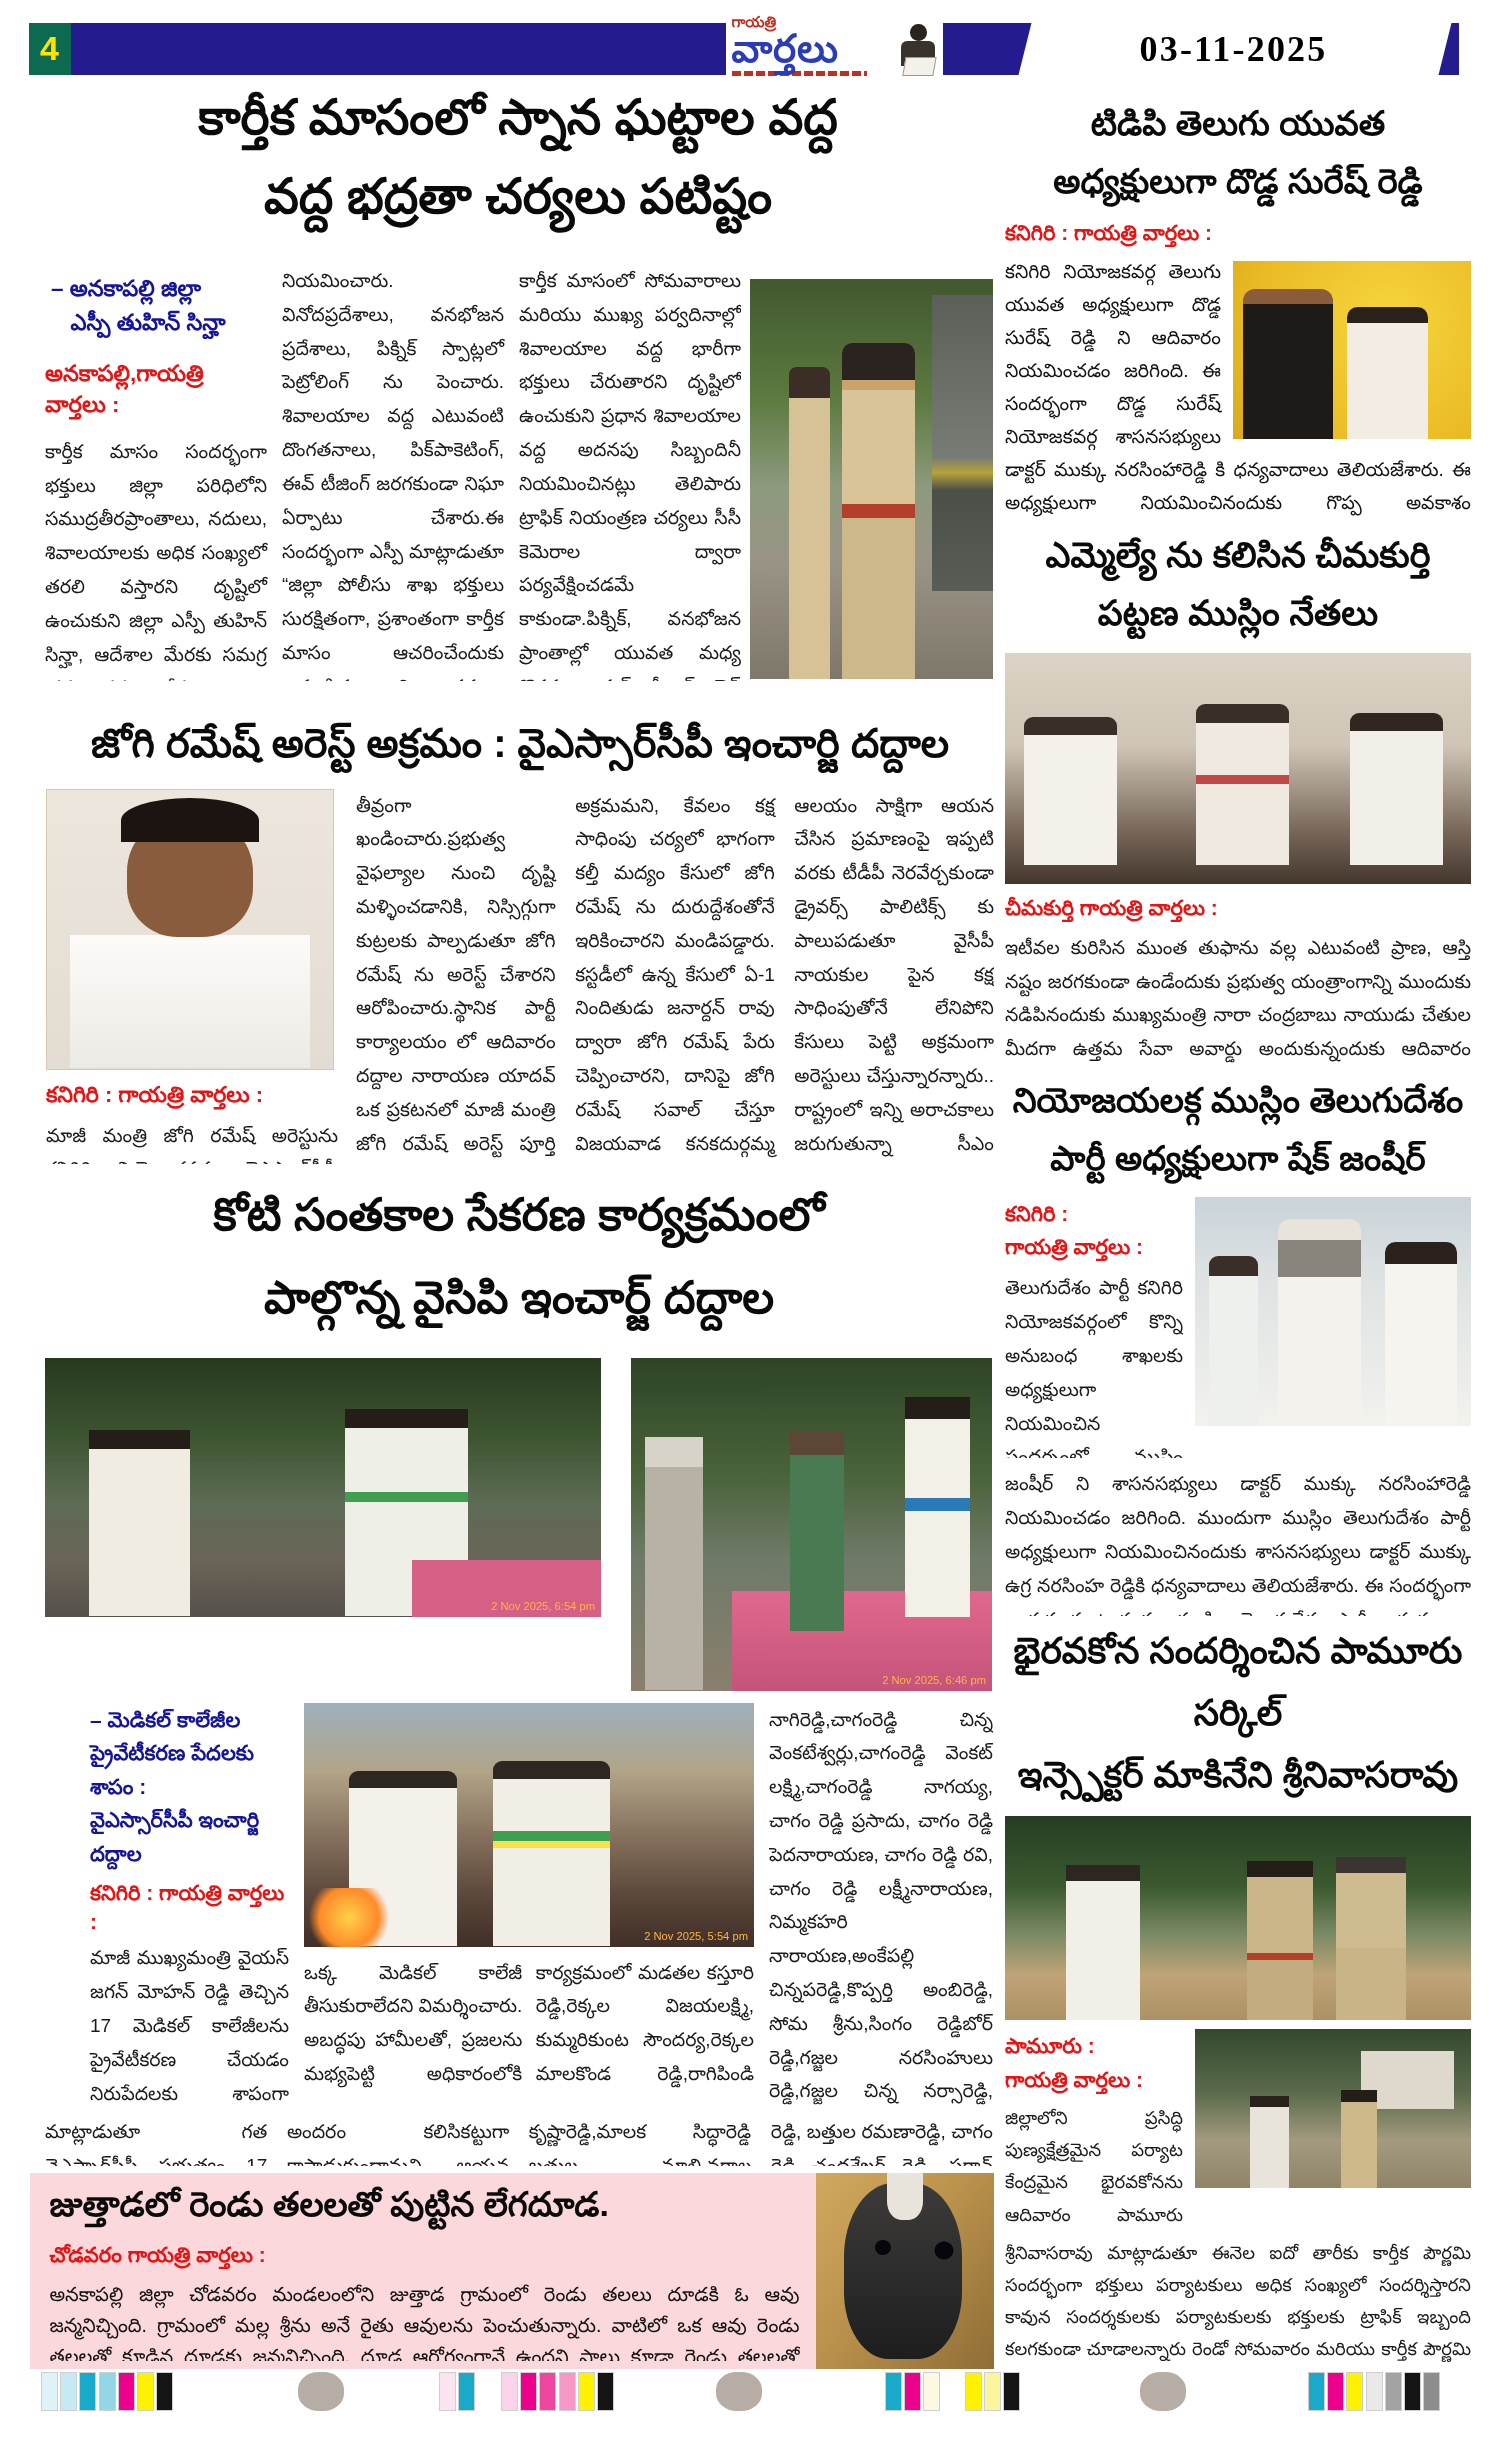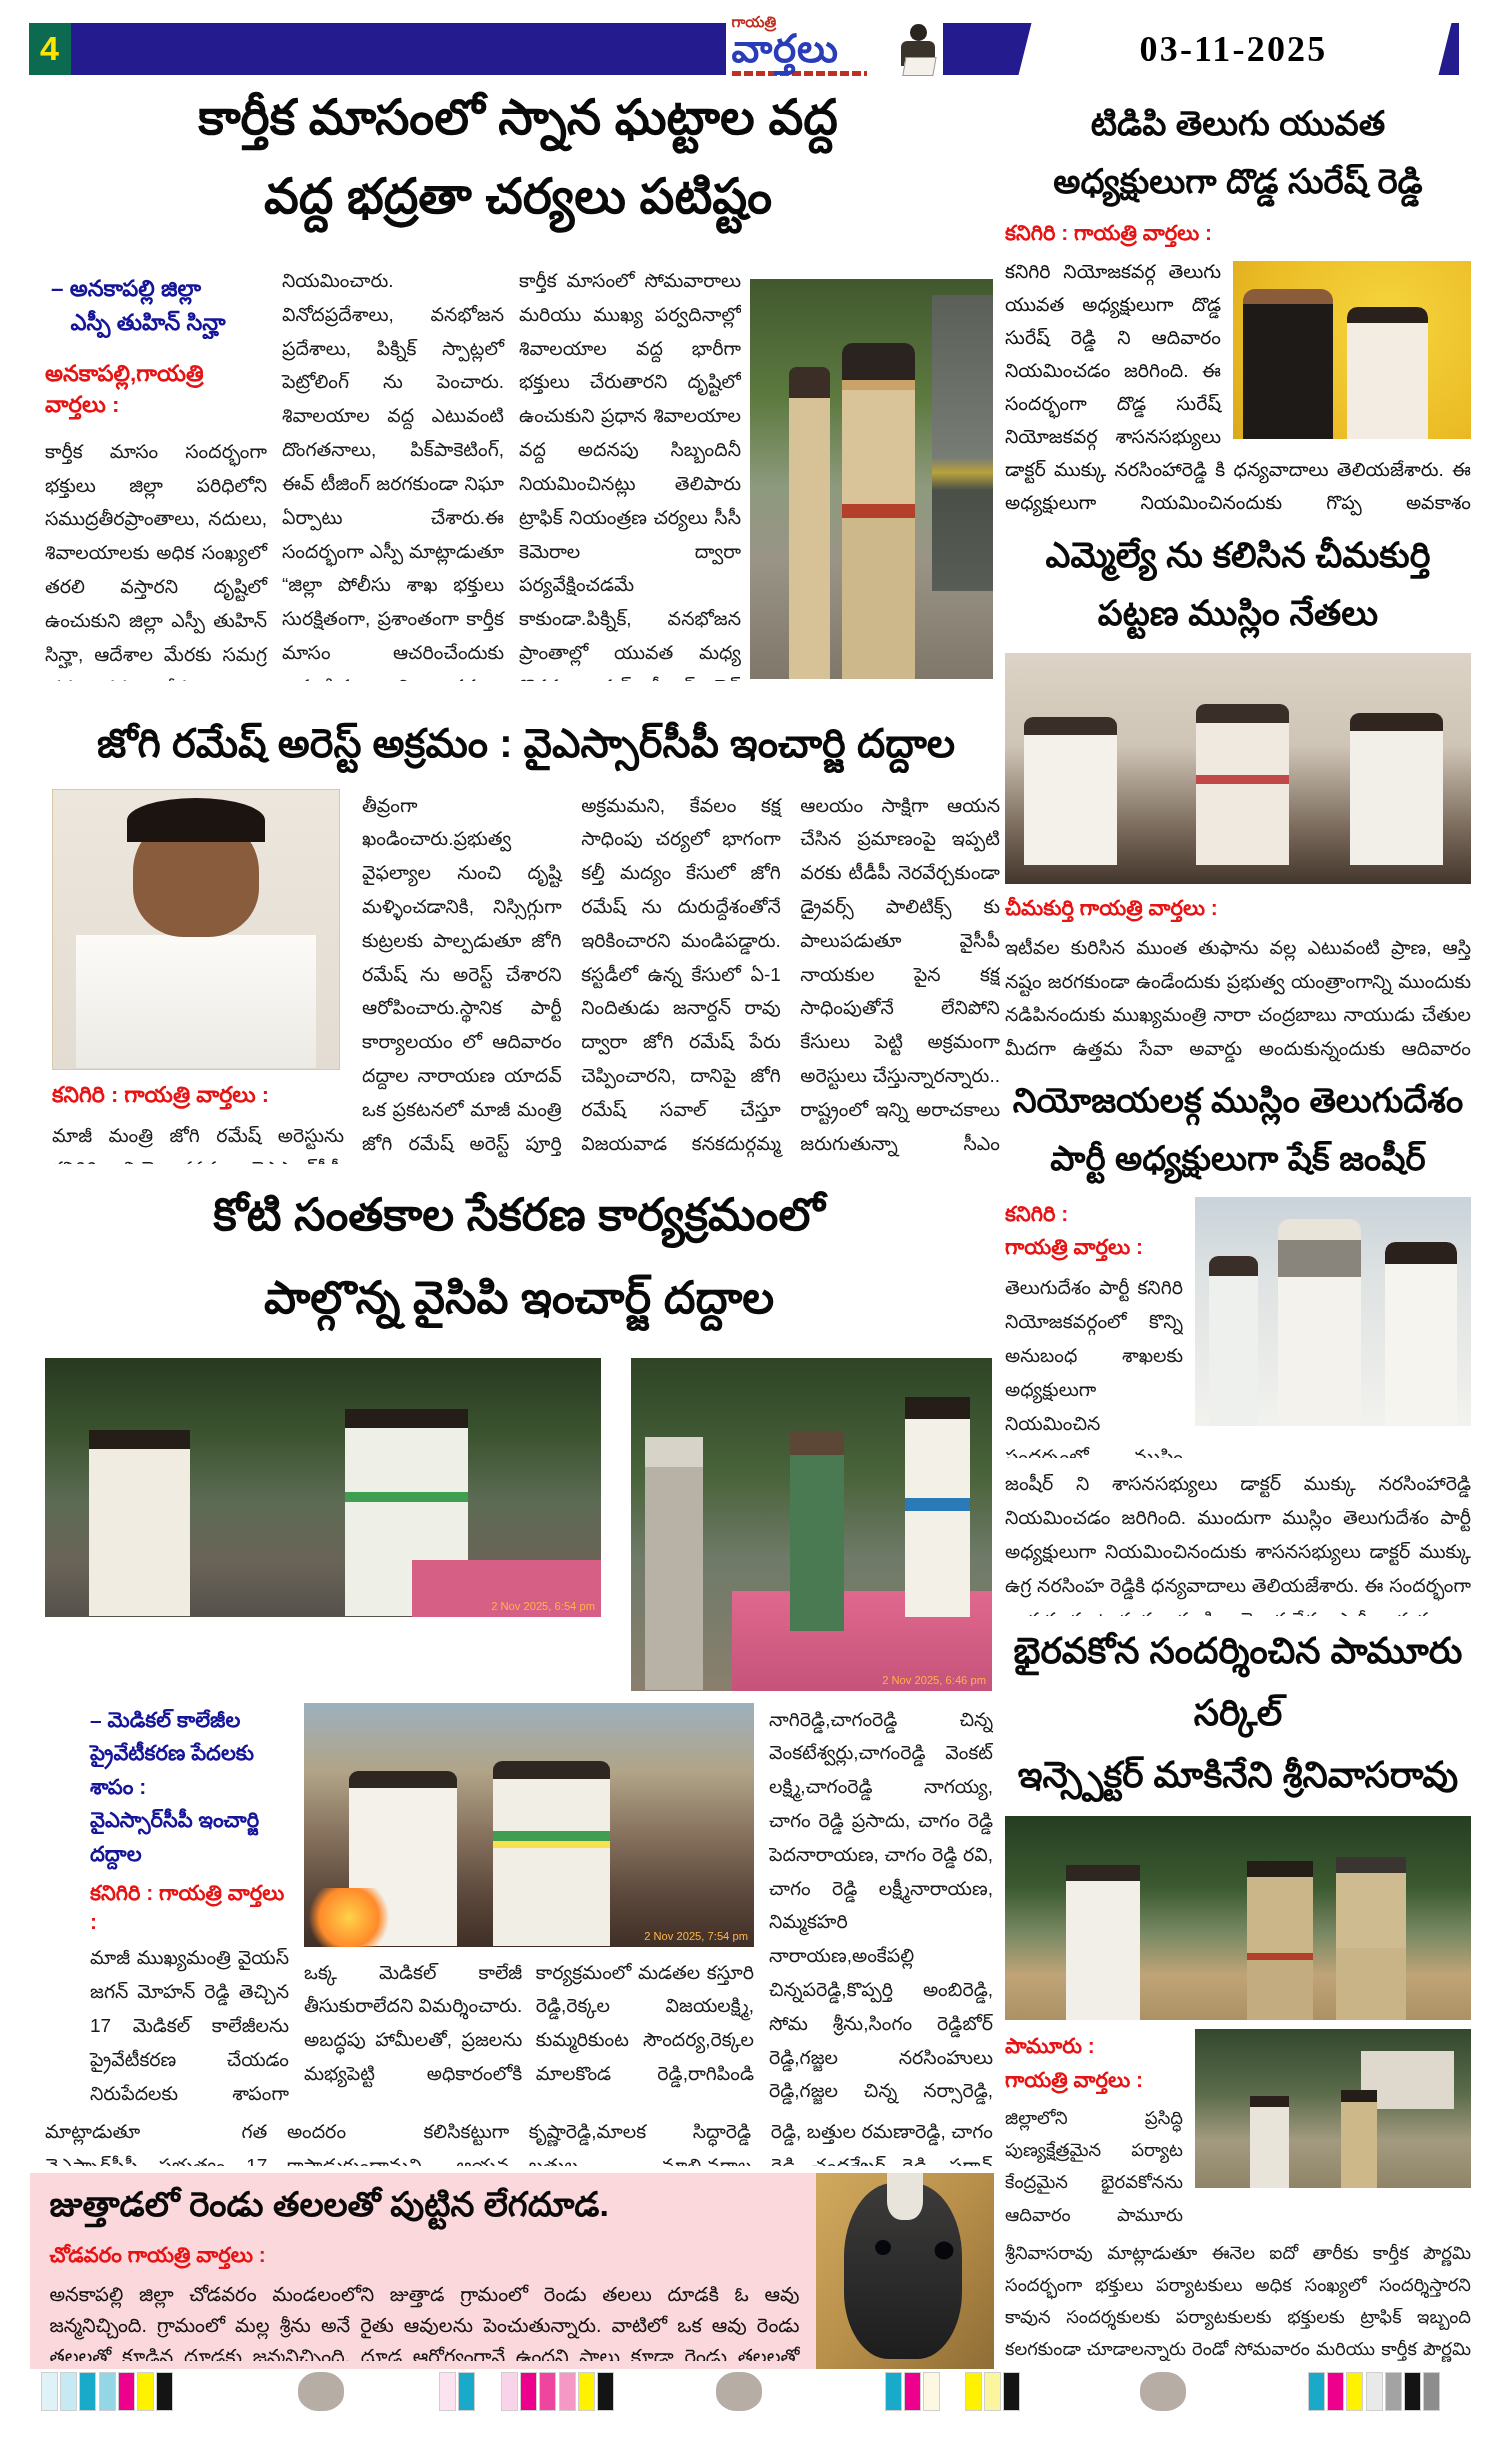--- a/index.html
+++ b/index.html
@@ -111,21 +111,21 @@
   
   .a1-h{position:absolute;left:45px;top:78px;width:946px;}
   .a1-h .l{font-size:49px;line-height:1.62;}
   .a1-cols{position:absolute;left:45px;top:264px;width:696px;height:417px;display:flex;gap:15px;overflow:hidden;}
   .a1-c{flex:1;}
   .a1-sub{font-size:22.5px;line-height:1.55;margin:7.5px 0 19.5px 6px;}
   .a1-by{font-size:22.5px;margin-bottom:12px;}
   .a1-photo{position:absolute;left:750px;top:279px;width:243px;height:400px;}
 
   
-  .c-art{position:absolute;left:52px;top:711px;width:948px;height:457px;overflow:hidden;}
+  .c-art{position:absolute;left:46px;top:711px;width:948px;height:457px;overflow:hidden;}
   .c-h{font-size:40px;line-height:1.6;}
   .c-row{display:flex;gap:18px;margin-top:13.5px;height:375px;overflow:hidden;}
   .c-photoblock{width:292px;flex:0 0 292px;}
   .c-photo{width:286px;height:279px;}
   .c-by{font-size:22px;margin:12px 0 6px 0;}
   .c-flow{flex:1;column-count:3;column-gap:19.5px;}
 
   
   .f-art{position:absolute;left:45px;top:1173px;width:948px;height:993px;overflow:hidden;}
   .f-h .l{font-size:45px;line-height:1.85;}
@@ -277,21 +277,21 @@
           <span style="display:block">వైఎస్సార్‌సీపీ ఇంచార్జి దద్దాల</span>
         </div>
         <div class="f-by byline">కనిగిరి : గాయత్రి వార్తలు  :</div>
         <div class="body-txt">మాజీ ముఖ్యమంత్రి వైయస్ జగన్ మోహన్ రెడ్డి తెచ్చిన 17 మెడికల్ కాలేజీలను ప్రైవేటీకరణ చేయడం నిరుపేదలకు శాపంగా మారనుందని కనిగిరి నియోజకవర్గం వైఎస్సార్‌సీపీ ఇంచార్జి దద్దాల నారాయణ యాదవ్ అన్నారు. కనిగిరి మండలం గురువాజీపేట పంచాయతీలో మండల పార్టీ అధ్యక్షులు, జడ్పీటీసీ మడతల కస్తూరి రెడ్డి ఆధ్వర్యంలో నిర్వహించిన కోటి సంతకాల సేకరణ, రచ్చబండ కార్యక్రమంలో ముఖ్య అతిథిగా ఆయన పాల్గొన్నారు.ఈ సందర్భంగా ఆయన</div>
       </div>
       <div class="f-center">
         <div class="f-cphoto photo p-garland">
           <div class="sa"></div>
           <div class="sb"></div>
           <div class="sc"></div>
-          <span class="stamp">2 Nov 2025, 7:54 pm</span>
+          <span class="stamp">2 Nov 2025, 5:54 pm</span>
         </div>
         <div class="f-two">
           <div class="col body-txt">ఒక్క మెడికల్ కాలేజీ తీసుకురాలేదని విమర్శించారు. అబద్ధపు హామీలతో, ప్రజలను మభ్యపెట్టి అధికారంలోకి వచ్చిన కూటమి ప్రభుత్వం పీపీపీ విధానాన్ని తెరపైకి తెచ్చి మెడికల్ కాలేజీల ప్రైవేటీకరణ చేస్తోందని ఆరోపించారు. మెడికల్ కాలేజీలను</div>
           <div class="col body-txt">కార్యక్రమంలో మడతల కస్తూరి రెడ్డి,రెక్కల విజయలక్ష్మి, కుమ్మరికుంట సౌందర్య,రెక్కల మాలకొండ రెడ్డి,రాగిపిండి మధుసూదన్ రెడ్డి, చాగంరెడ్డి రాజారెడ్డి,ఆవుల భాస్కర్ రెడ్డి,కటికల వెంకటరత్నం,డాక్టర్ ఆవుల</div>
         </div>
       </div>
       <div class="f-names body-txt">నాగిరెడ్డి,చాగంరెడ్డి చిన్న వెంకటేశ్వర్లు,చాగంరెడ్డి వెంకట్ లక్ష్మి,చాగంరెడ్డి నాగయ్య, చాగం రెడ్డి ప్రసాదు, చాగం రెడ్డి పెదనారాయణ, చాగం రెడ్డి రవి, చాగం రెడ్డి లక్ష్మీనారాయణ, నిమ్మకహరి నారాయణ,అంకేపల్లి చిన్నపరెడ్డి,కొప్పర్తి అంబిరెడ్డి, సోమ శ్రీను,సింగం రెడ్డిబోర్ రెడ్డి,గజ్జల నరసింహులు రెడ్డి,గజ్జల చిన్న నర్సారెడ్డి, గంగవరపు కొండారెడ్డి,మూలే లక్ష్మినారాయణ ,అంకిరెడ్డి రజిని,గంగవరపు పెద్దనాగిరెడ్డి, అంకెపల్లి తిరుపతిరెడ్డి,రెక్కల నారాయణ, బొలిగర్ల మల్లికార్జున, రెక్కల వెంకట్ రెడ్డి, శనివారపు రమణారెడ్డి, శేషయ్య, నాగార్జున, సంగన ఓబుల్ రెడ్డి,అంకెపల్లి పెద్ద నరసయ్య, దుగ్గిరెడ్డి వెంకటసుబ్బయ్య,దుగ్గిరెడ్డి రవీందర్</div>
     </div>
     <div class="f-cont">
       <div class="col body-txt">మాట్లాడుతూ గత వైఎస్సార్‌సీపీ ప్రభుత్వం 17 మెడికల్ కళాశాలలను తీసుకొచ్చి అందులో ఐదు మెడికల్ కళాశాలను పూర్తి చేసిందన్నారు. అంతకుముందు మూడు సార్లు ముఖ్యమంత్రి గా పనిచేసిన చంద్రబాబు</div>

